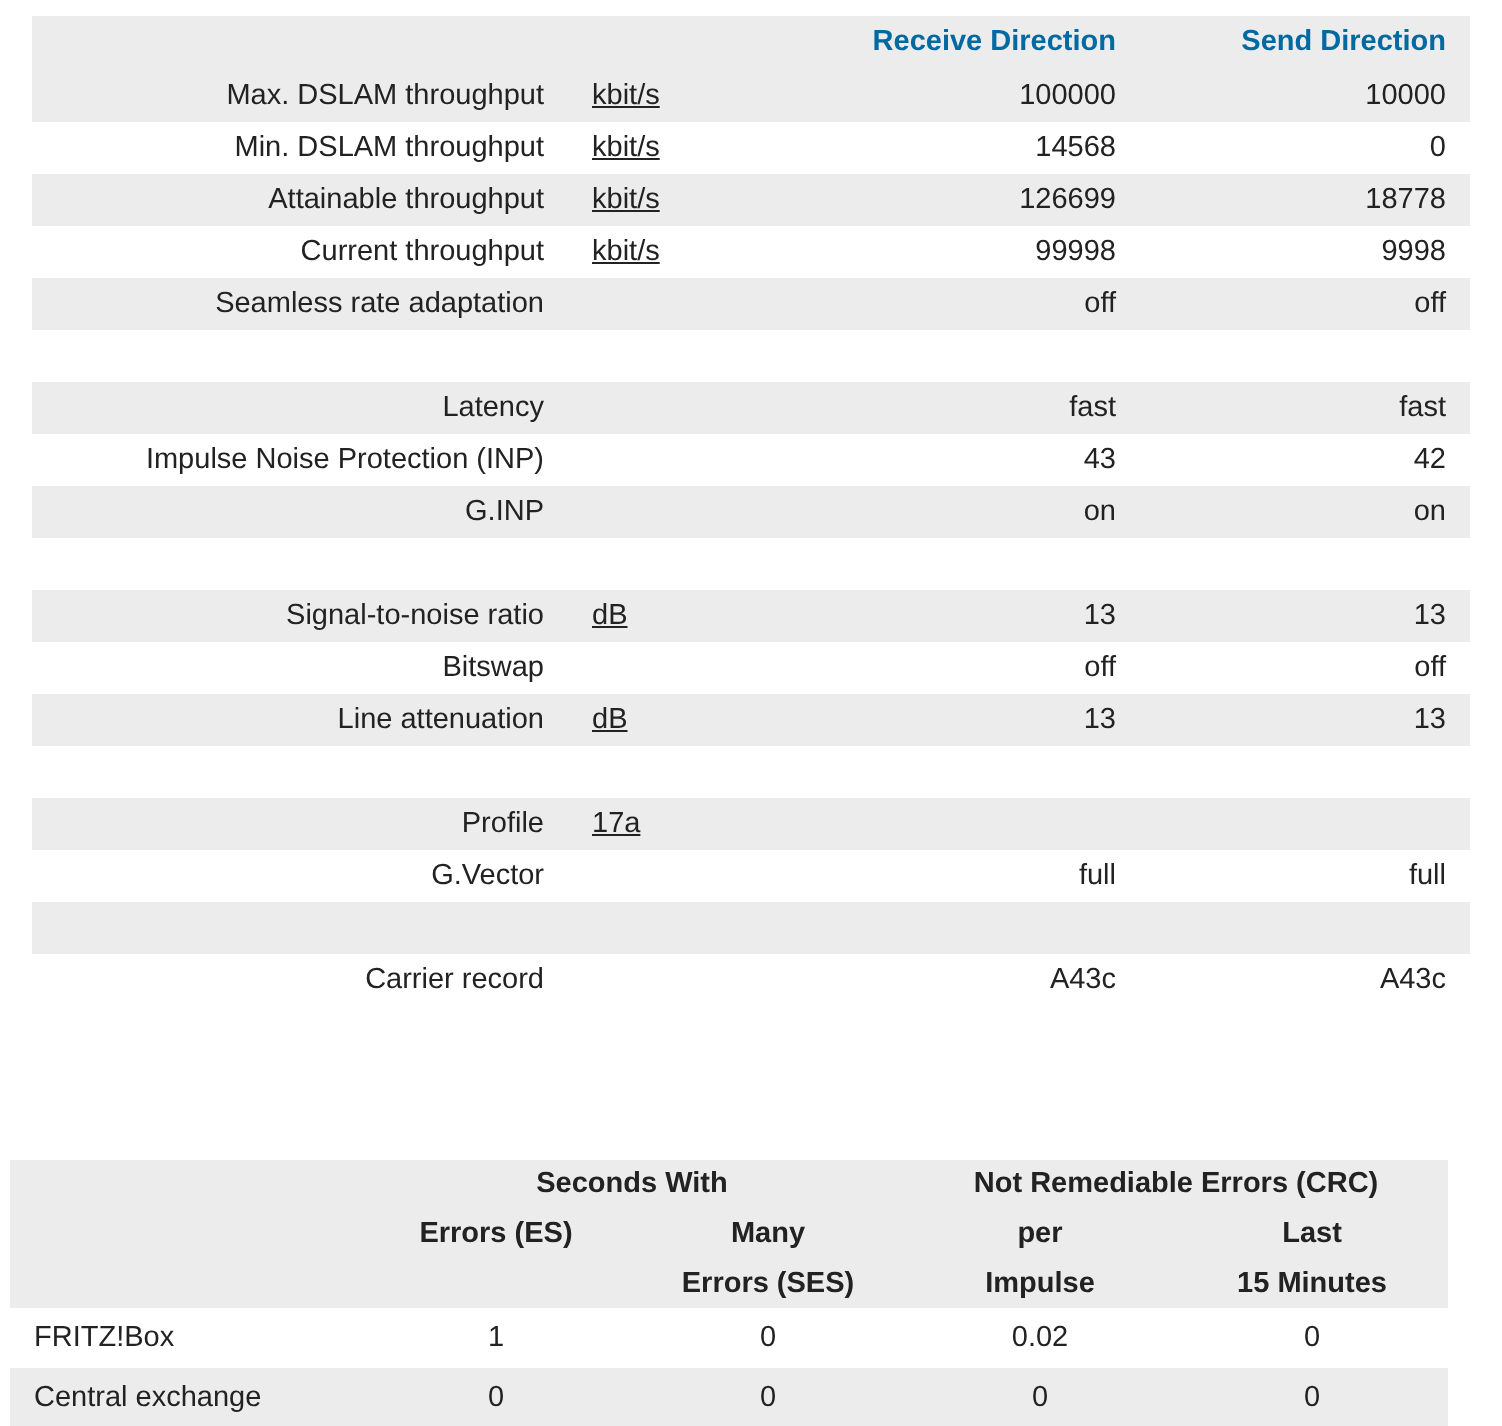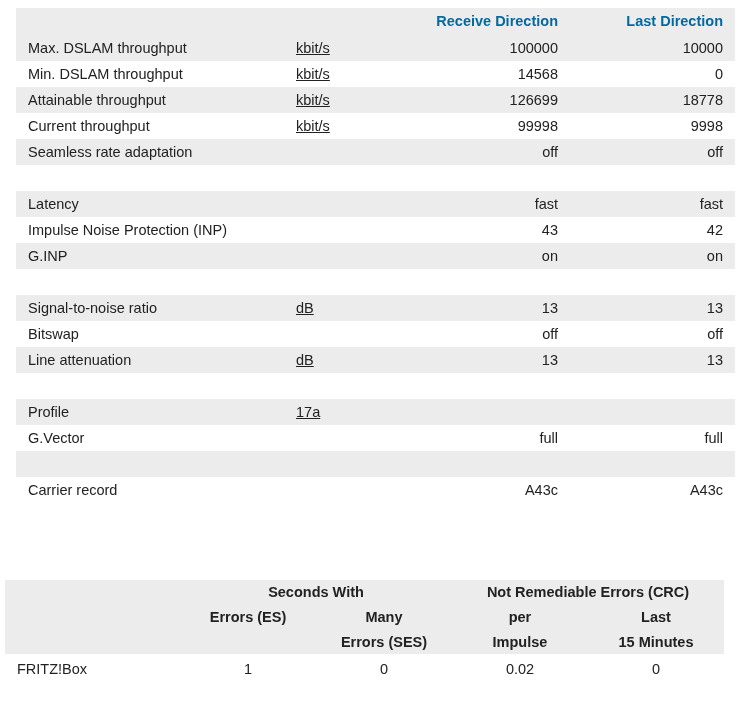--- a/index.html
+++ b/index.html
@@ -51,21 +51,21 @@
   #dsl-table thead th.c-label,
   #dsl-table thead th.c-unit {
     text-align: left;
   }
   #dsl-table tbody tr.odd td { background: #ececec; }
   #dsl-table tbody tr.even td { background: #ffffff; }
   #dsl-table tbody tr.spacer td {
     height: 26px;
     line-height: 26px;
   }
-  td.c-label { text-align: left; margin-left: 25px; }
+  td.c-label { text-align: right; margin-left: 25px; }
   td.c-unit  { text-align: left; text-decoration: underline; }
   td.c-recv  { text-align: right; }
   td.c-send  { text-align: right; }
 
   .col-label { width: 268px; }
   .col-unit  { width: 121px; }
   .col-recv  { width: 165px; }
   .col-send  { width: 165px; }
 
   
@@ -126,21 +126,21 @@
       <col class="col-label">
         <col class="col-unit">
         <col class="col-recv">
         <col class="col-send">
     </colgroup>
     <thead>
       <tr>
         <th class="c-label"></th>
         <th class="c-unit"></th>
         <th>Receive Direction</th>
-        <th>Last Direction</th>
+        <th>Send Direction</th>
       </tr>
     </thead>
     <tbody>
       <tr class="odd">
         <td class="c-label">Max. DSLAM throughput</td>
         <td class="c-unit">kbit/s</td>
         <td class="c-recv">100000</td>
         <td class="c-send">10000</td>
       </tr>
       <tr class="even">
@@ -279,17 +279,24 @@
         </tr>
       </thead>
       <tbody>
         <tr class="even">
           <td class="e-name">FRITZ!Box</td>
           <td class="e-val">1</td>
           <td class="e-val">0</td>
           <td class="e-val">0.02</td>
           <td class="e-val">0</td>
         </tr>
+        <tr class="odd">
+          <td class="e-name">Central exchange</td>
+          <td class="e-val">0</td>
+          <td class="e-val">0</td>
+          <td class="e-val">0</td>
+          <td class="e-val">0</td>
+        </tr>
       </tbody>
     </table>
   </div>
 
 </div>
 
 </body></html>

